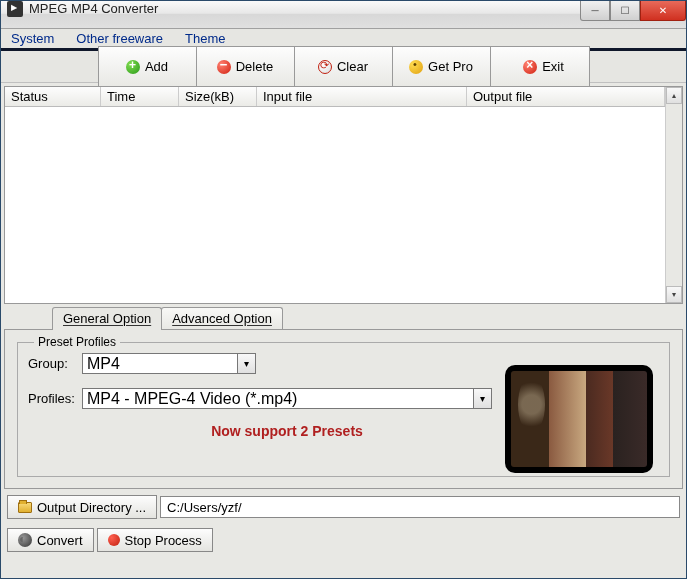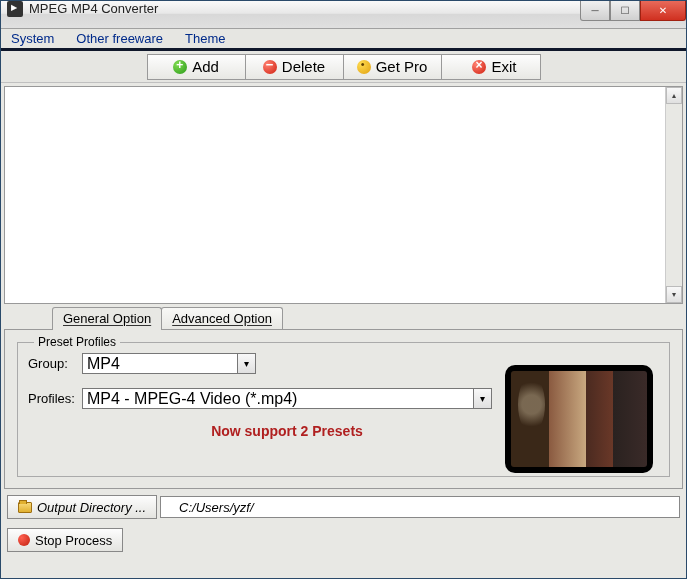--- a/index.html
+++ b/index.html
@@ -85,28 +85,28 @@
     justify-content: center;
     border-bottom: 1px solid #c0c0c0;
     background: #e6e6e2;
   }
   .toolbar-inner {
     display: flex;
     border: 1px solid #999;
   }
   .tbtn {
     width: 98px;
-    height: 24px;
+    height: 40px;
     background: linear-gradient(to bottom, #fdfdfd, #e8e8e4);
     border-right: 1px solid #999;
     display: flex;
     align-items: center;
     justify-content: center;
     gap: 5px;
-    font-size: 15px;
+    font-size: 13px;
     cursor: default;
   }
   .tbtn:last-child { border-right: none; padding-left: 8px; }
   .ticon { width: 14px; height: 14px; border-radius: 50%; display: inline-block; position: relative; }
   .ticon.add { background: radial-gradient(circle at 30% 30%, #7fdb4f, #2a9a1a); }
   .ticon.add::after { content: "+"; color: #fff; font-weight: bold; position: absolute; left: 3px; top: -2px; font-size: 12px; }
   .ticon.del { background: radial-gradient(circle at 30% 30%, #ff8070, #d02010); }
   .ticon.del::after { content: "−"; color: #fff; font-weight: bold; position: absolute; left: 3px; top: -3px; font-size: 13px; }
   .ticon.clr { background: radial-gradient(circle at 30% 30%, #fff, #ddd); border: 1px solid #c02010; }
   .ticon.clr::after { content: "⟳"; color: #c02010; position: absolute; left: 1px; top: -2px; font-size: 11px; }
@@ -265,21 +265,20 @@
     width: 20%; height: 60%;
     background: radial-gradient(circle, #d8c8a8 30%, transparent 70%);
     border-radius: 50%;
     opacity: 0.4;
   }
   .bottom-bar {
     display: flex;
     align-items: center;
     gap: 3px;
     padding: 3px;
-    font-style: italic;
   }
   .btn {
     height: 24px;
     border: 1px solid #888;
     background: linear-gradient(to bottom, #fdfdfd, #e4e4e0);
     display: flex;
     align-items: center;
     padding: 0 10px;
     gap: 5px;
     font-size: 13px;
@@ -299,21 +298,21 @@
     width: 6px; height: 3px;
     background: #e0b030;
     border: 1px solid #a07010;
     border-bottom: none;
   }
   .path-input {
     flex: 1;
     height: 22px;
     border: 1px solid #888;
     background: #fff;
-    padding: 0 18px;
+    padding: 0 6px;
     font-size: 13px;
     display: flex;
     align-items: center;
   }
   .footer-bar {
     display: flex;
     padding: 3px;
     gap: 3px;
   }
   .conv-icon {
@@ -360,34 +359,45 @@
     <div class="toolbar-inner">
       <div class="tbtn">
         <span class="ticon add"></span>
         <span>Add</span>
       </div>
       <div class="tbtn">
         <span class="ticon del"></span>
         <span>Delete</span>
       </div>
       <div class="tbtn">
+        <span class="ticon clr"></span>
+        <span>Clear</span>
+      </div>
+      <div class="tbtn">
         <span class="ticon pro"></span>
         <span>Get Pro</span>
       </div>
       <div class="tbtn">
         <span class="ticon exit"></span>
         <span>Exit</span>
       </div>
     </div>
   </div>
 
   <div class="content">
 
     <div class="list-frame">
       <div class="list-main">
+        <div class="list-header">
+          <div class="col-status">Status</div>
+          <div class="col-time">Time</div>
+          <div class="col-size">Size(kB)</div>
+          <div class="col-input">Input file</div>
+          <div class="col-output">Output file</div>
+        </div>
         <div class="list-body"></div>
       </div>
       <div class="list-scroll">
         <div class="scroll-arrow">▴</div>
         <div class="scroll-arrow down">▾</div>
       </div>
     </div>
 
     <div class="tabs-area">
       <div class="tabs-row">
@@ -426,19 +436,23 @@
         <span class="dir-icon"></span>
         <span>Output Directory ...</span>
       </div>
       <div class="path-input">
         <span>C:/Users/yzf/</span>
       </div>
     </div>
 
     <div class="footer-bar">
       <div class="btn">
+        <span class="conv-icon"></span>
+        <span>Convert</span>
+      </div>
+      <div class="btn">
         <span class="stop-icon"></span>
         <span>Stop Process</span>
       </div>
     </div>
 
   </div>
 </div>
 
 </body></html>

